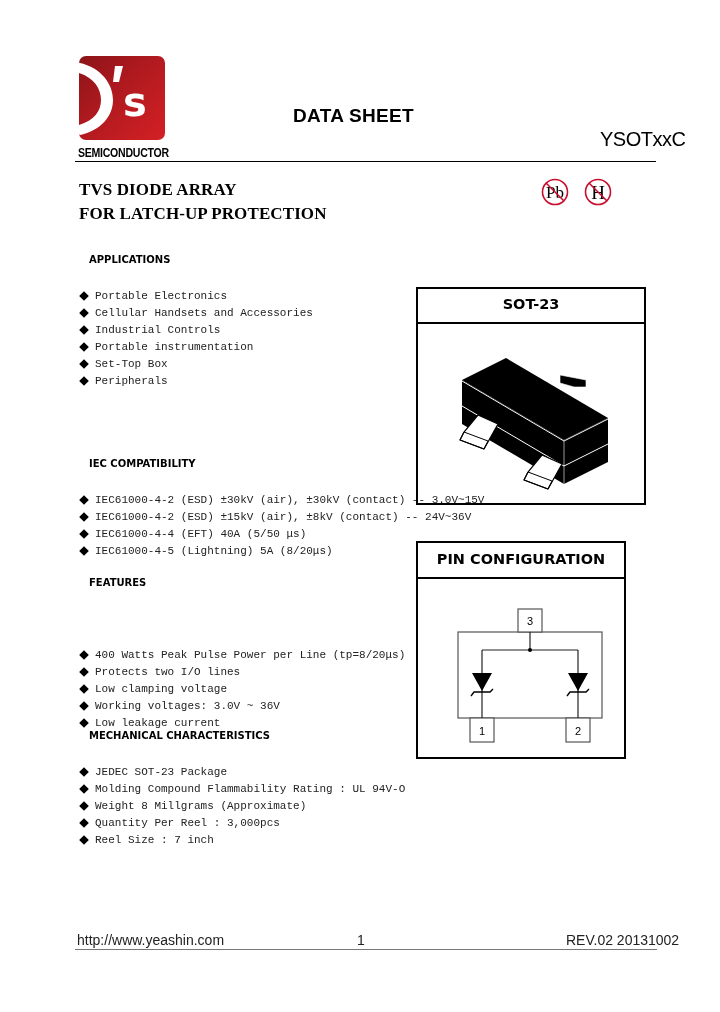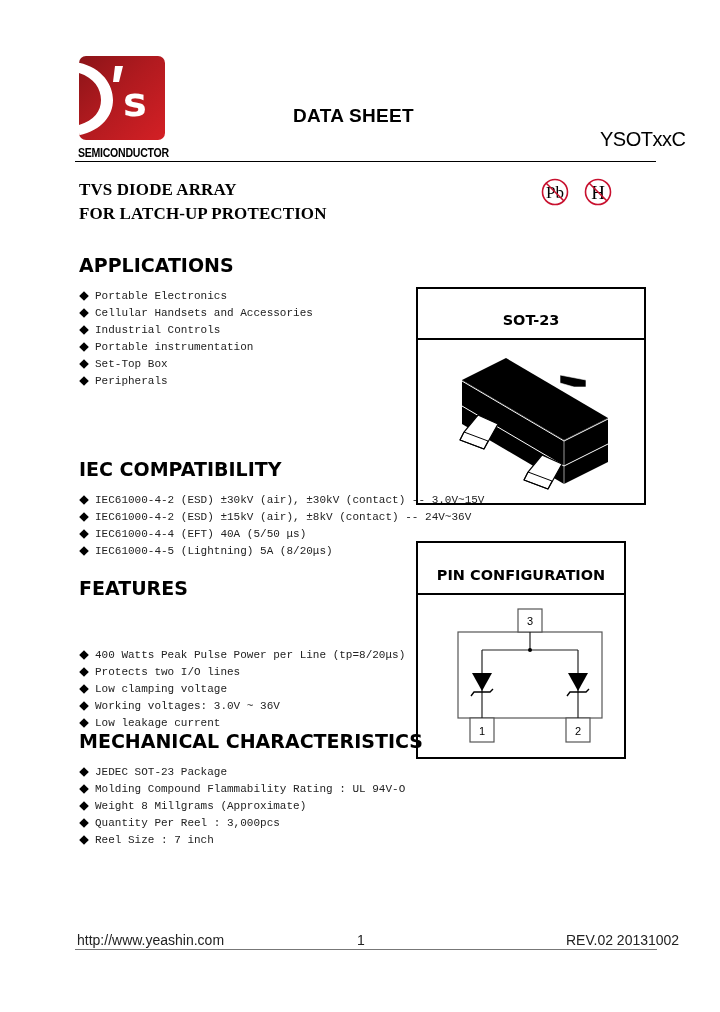--- a/index.html
+++ b/index.html
@@ -14,29 +14,29 @@
   .header-rule { left: 75px; top: 161px; width: 581px; height: 1px; background: #000; }
 
   .doc-title { left: 293px; top: 105px; font-size: 19px; font-weight: bold; letter-spacing: 0.3px; }
   .part-no { left: 556px; top: 128px; font-size: 20px; letter-spacing: -0.5px; margin-left: 44px; }
 
   .badge { top: 165px; width: 28px; height: 28px; margin-top: 13px; }
   .badge-pb { left: 541px; }
   .badge-h { left: 584px; }
 
   .main-title { left: 79px; font-family: Liberation Serif, serif; font-size: 17px; font-weight: bold; letter-spacing: 0.1px; }
-  .sec-head { left: 79px; font-family: "DejaVu Sans", sans-serif; font-size: 19px; font-weight: bold; text-align: right; }
+  .sec-head { left: 89px; font-family: "DejaVu Sans", sans-serif; font-size: 10px; font-weight: bold; text-align: right; }
 
   .list { left: 79px; list-style: none; }
   .list li { position: relative; height: 17px; line-height: 17px; font-size: 11px; color: #222; padding-left: 16px; white-space: nowrap; font-family: Liberation Mono, monospace; }
   .list li .dia { position: absolute; left: 1px; top: 4px; width: 8px; height: 8px; background: #000; transform: rotate(45deg) scale(0.85); }
 
   .box { border: 2px solid #000; }
   .box-head { position: absolute; left: 0; right: 0; top: 0; border-bottom: 2px solid #000;
-    font-family: "DejaVu Sans", sans-serif; font-weight: bold; font-size: 14.5px; text-align: center; margin-top: 16px; }
+    font-family: "DejaVu Sans", sans-serif; font-weight: bold; font-size: 14.5px; text-align: center; }
 
   .footer-left, .footer-mid, .footer-right { top: 932px; font-size: 14px; color: #222; }
   .footer-rule { left: 75px; top: 949px; width: 582px; height: 1px; background: #777; }
 </style>
 </head>
 <body>
 
 <div class="abs logo">
   <svg width="86" height="84" viewBox="0 0 86 84">
     <path d="M-4,6 C22,10 34,28 34,44 C34,60 22,76 -4,80 L-4,70 C14,66 22,56 22,44 C22,32 14,20 -4,16 Z" fill="#ffffff"></path>

